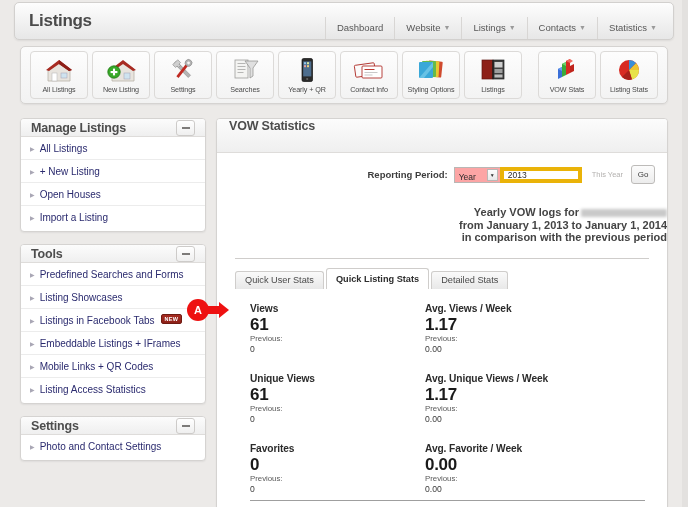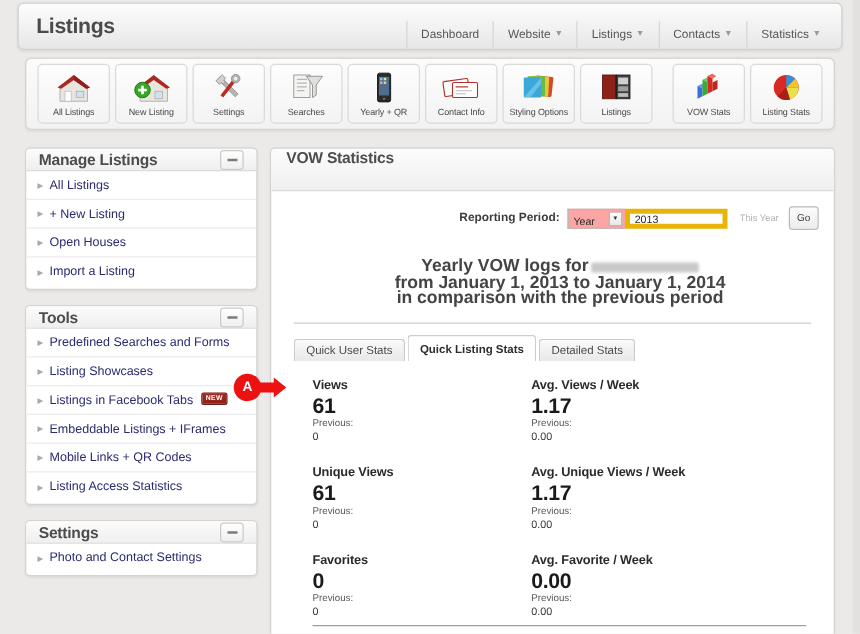--- a/index.html
+++ b/index.html
@@ -268,22 +268,22 @@
     background: linear-gradient(to bottom, #fcfcfc 0%, #ececec 100%);
     border: 1px solid #bdbbb9;
     border-radius: 3px;
     font-size: 8px;
     color: #3d3d3d;
     display: flex; align-items: center; justify-content: center;
     cursor: pointer;
   }
 
   .caption {
-    text-align: center;
-    font-size: 14px;
+    text-align: right;
+    font-size: 11px;
     font-weight: bold;
     color: #444444;
     line-height: 12.5px;
     padding: 14px 0 2px 0;
     margin-left: 12px;
   }
   .redact {
     display: inline-block;
     width: 86px; height: 8px;
     background: #c9c9c9;

